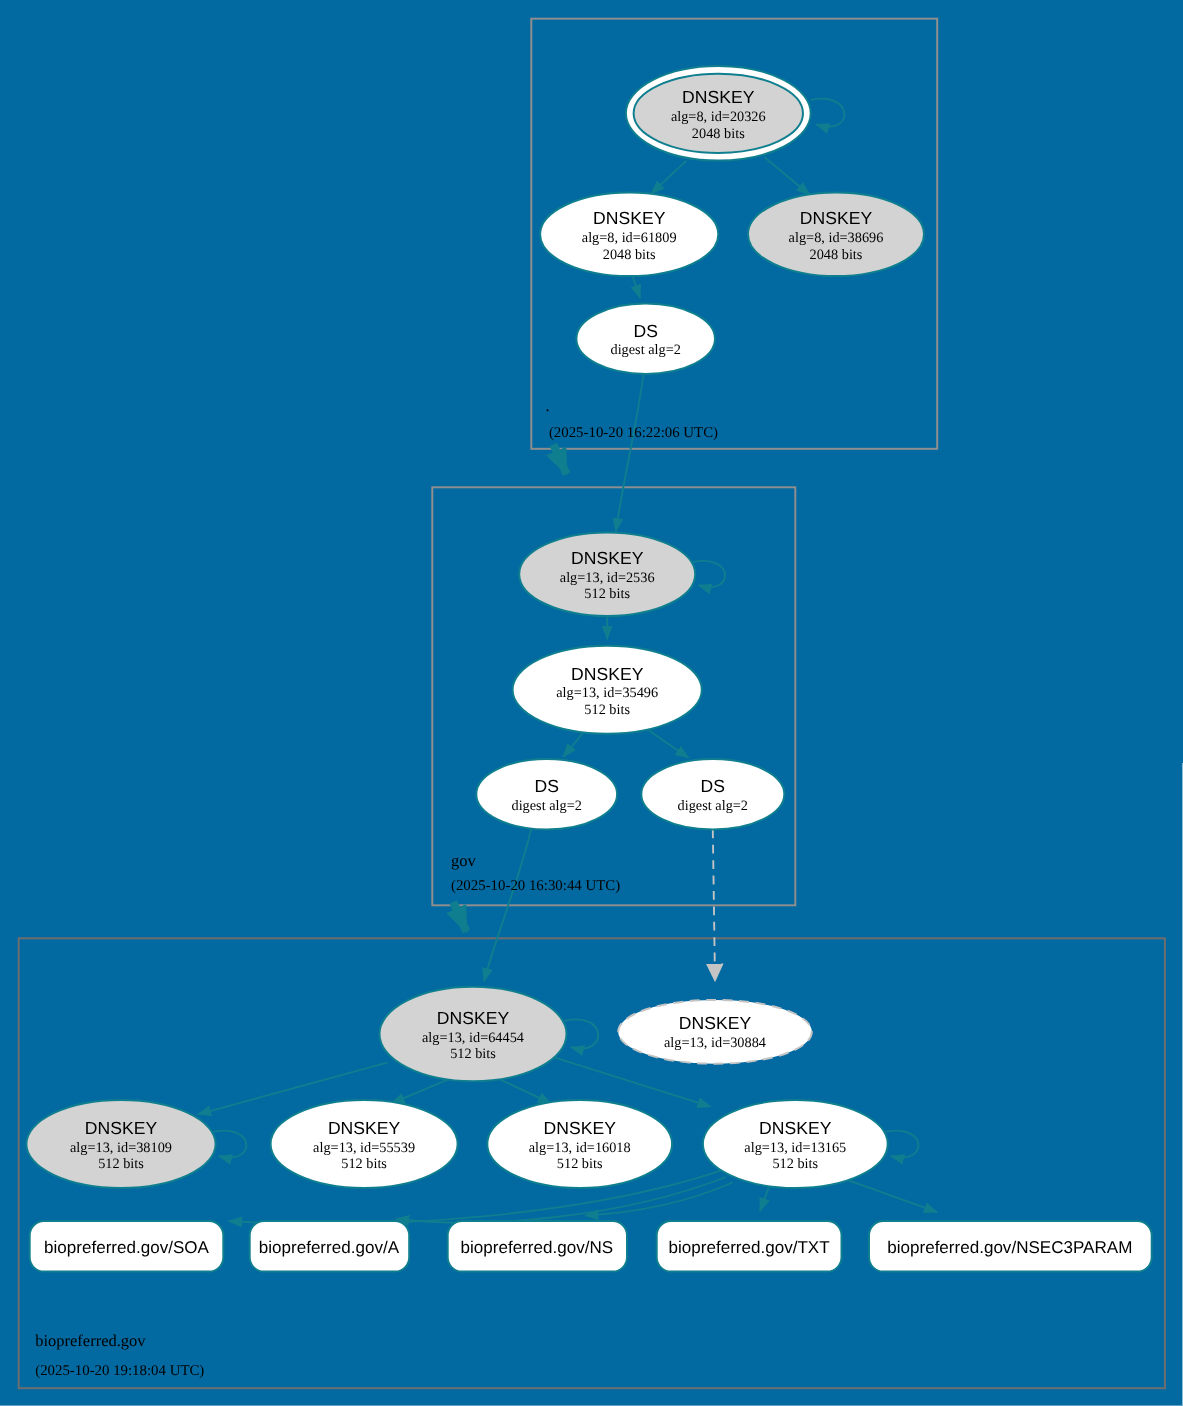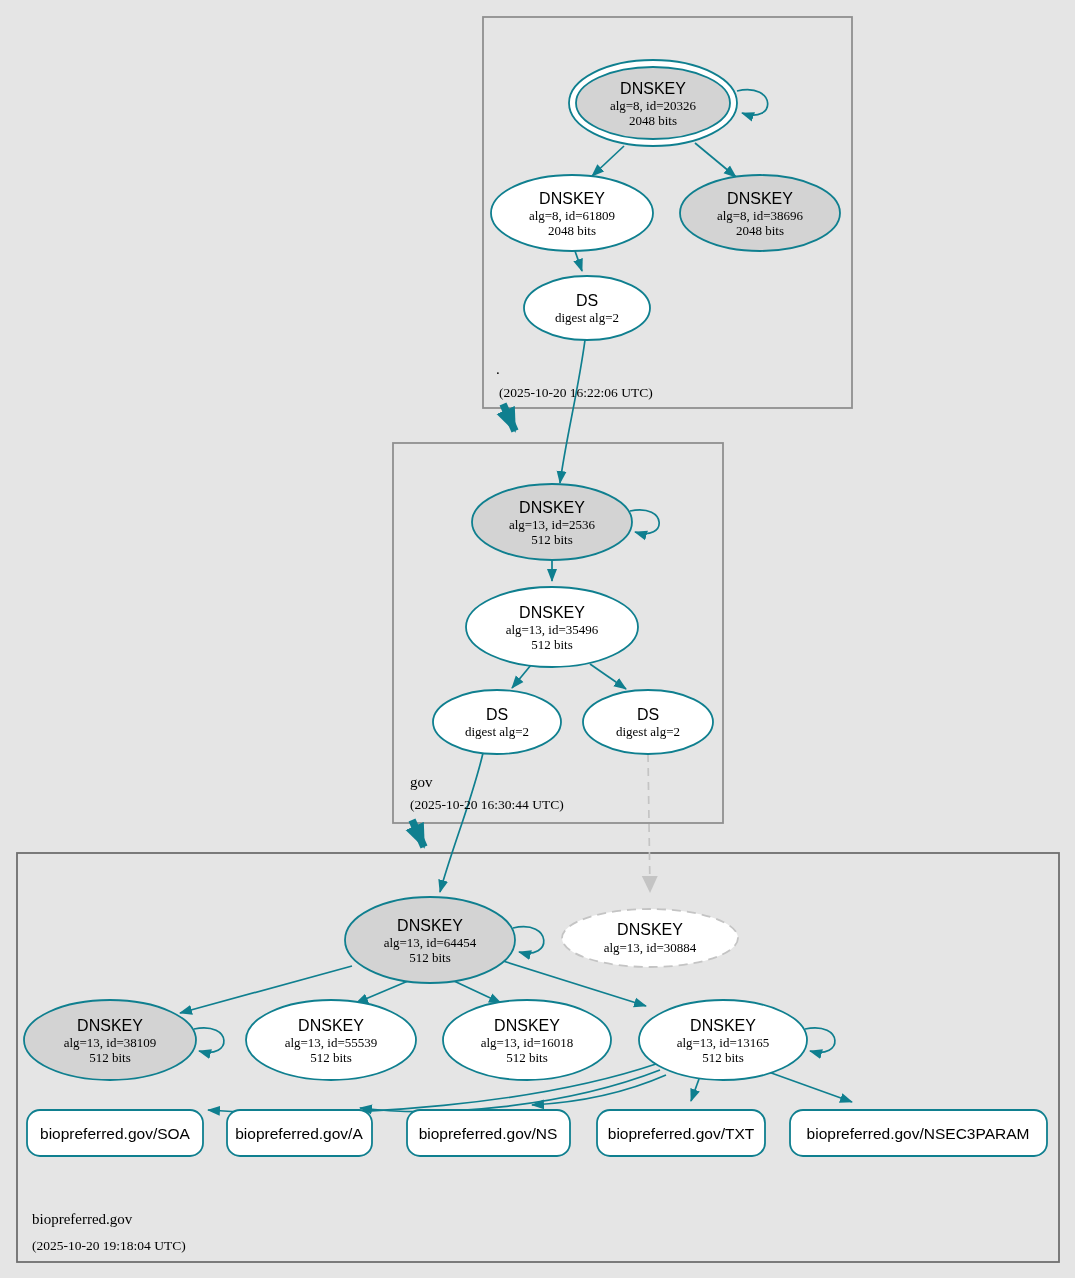--- a/index.html
+++ b/index.html
@@ -1,16 +1,16 @@
 <!DOCTYPE html>
 <html><head>
 <meta charset="utf-8">
 <style>
   html,body{margin:0;padding:0;background:#fff;}
-  .canvas{position:relative;width:1075px;height:1278px;background:#e5e5e5;}
+  .canvas{position:relative;width:1075px;height:1278px;background:#0369a1;}
   svg{display:block;}
   text{fill:#000;}
   .nt{font:16px "Liberation Sans", sans-serif;}
   .nd{font:13px "Liberation Serif", serif;}
   .rr{font:15.5px "Liberation Sans", sans-serif;}
   .zl{font:15px "Liberation Serif", serif;}
   .ts{font:13.5px "Liberation Serif", serif;}
   .zonebox{fill:none;stroke:#8f8f8f;stroke-width:1.8;}
   .zonebox.dark{stroke:#6e6e6e;}
   .edge{fill:none;stroke:#0f7f8f;stroke-width:1.7;}

